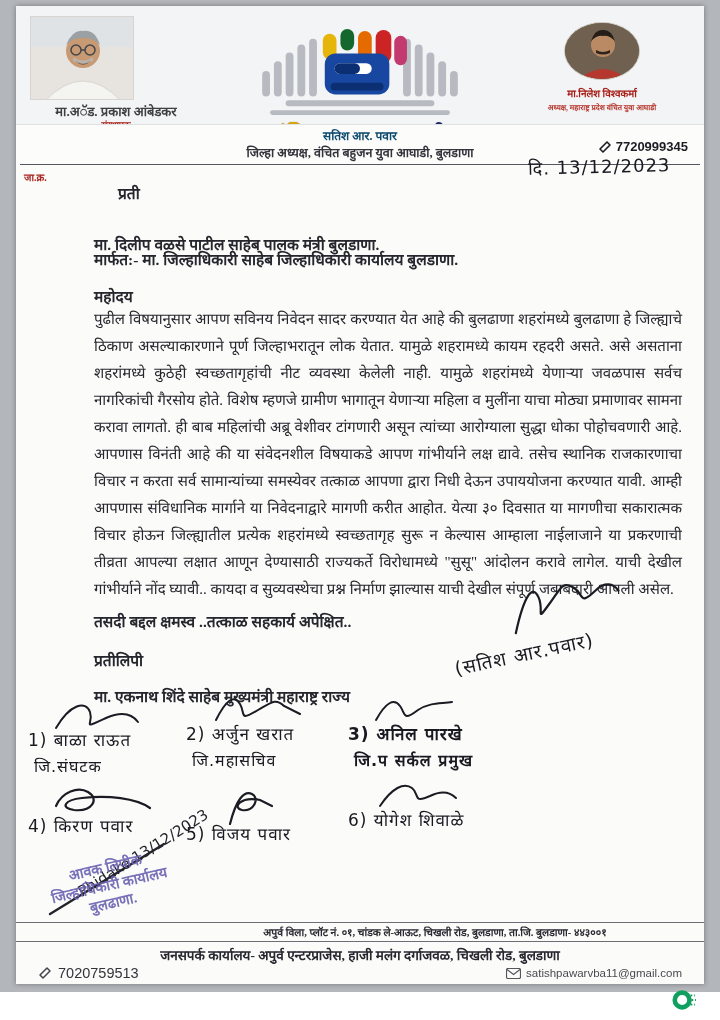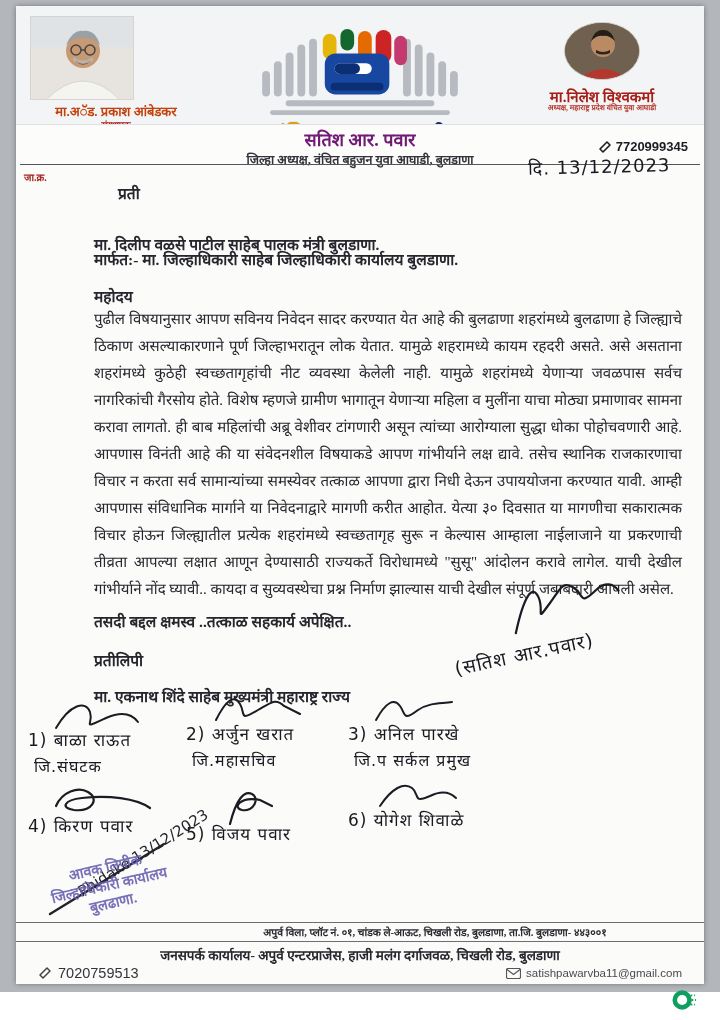--- a/index.html
+++ b/index.html
@@ -10,40 +10,40 @@
   .scan-bg { position:absolute; left:0; top:0; width:720px; height:992px; background:#b3b6ba; }
 
   .page { position:absolute; left:16px; top:6px; width:688px; height:978px;
           background:#fbfbf9; box-shadow:0 0 5px rgba(40,40,45,.45); }
 
   
   .lh-band { position:absolute; left:0; top:0; width:100%; height:118px; background:#f3f4f5; }
   .photo-left { position:absolute; left:14px; top:10px; width:104px; height:84px; overflow:hidden;
                 background:#e9e7e3; border:1px solid #d8d5d0; }
   .pl-name { position:absolute; left:0; top:96px; width:200px; text-align:center;
-             color:#c2410c; font-weight:bold; font-size:13px; }
+             color:#404040; font-weight:bold; font-size:13px; }
   .pl-title { position:absolute; left:0; top:112px; width:200px; text-align:center;
               color:#a71d17; font-size:9px; font-weight:bold; }
 
   .logo-wrap { position:absolute; left:238px; top:20px; width:212px; text-align:center; }
   .party-name { margin-top:2px; font-size:22px; font-weight:bold; letter-spacing:.5px;
                 font-family:"Liberation Serif", serif; }
   .party-name .w1 { color:#d8a511; text-shadow:0 0 1px #9a7206; }
   .party-name .w2 { color:#1e2a66; }
 
   .photo-right { position:absolute; left:548px; top:16px; width:76px; height:58px;
                  border-radius:50%; overflow:hidden; background:#7a6a58; border:1px solid #cfccc6; }
   .pr-name { position:absolute; left:500px; top:80px; width:172px; text-align:center;
-             color:#a71d17; font-weight:bold; font-size:15px; }
+             color:#a71d17; font-weight:bold; font-size:10px; }
   .pr-title { position:absolute; left:496px; top:96px; width:180px; text-align:center;
               color:#b5352c; font-size:7.5px; font-weight:bold; }
 
   .officer-strip { position:absolute; left:0; top:118px; width:100%; height:40px;
                    background:#fcfcfb; border-top:1px solid #e0e1e3; text-align:center; }
-  .officer-name { color:#701a75; font-weight:bold; font-size:18px; padding-top:2px; }
+  .officer-name { color:#0c4a6e; font-weight:bold; font-size:12px; padding-top:2px; }
   .officer-title { color:#33333b; font-size:12.5px; font-weight:bold; }
   .officer-phone { position:absolute; right:16px; top:14px; font-size:13px; font-weight:bold;
                    color:#1c1c24; display:flex; align-items:flex-end; gap:4px;
                    font-family:"Liberation Sans", sans-serif; }
 
   .rule-main { position:absolute; left:4px; top:158px; width:680px; height:0;
                border-top:1.5px solid #55555e; }
 
   .outward-no { position:absolute; left:8px; top:164px; color:#a82420; font-size:10px; font-weight:bold; }
   .hand { color:#191922; font-family:"DejaVu Sans", sans-serif; }
@@ -66,21 +66,21 @@
   .main-sign { position:absolute; left:432px; top:572px; width:250px; transform:rotate(-9deg); }
   .main-sign .scr { margin-left:60px; }
   .main-sign-name { font-size:19px; transform:rotate(-3deg); letter-spacing:1px; }
 
   .sig { position:absolute; width:160px; }
   .sig .scr { margin-left:24px; margin-bottom:-6px; }
   .sig-name { font-size:17px; letter-spacing:1px; white-space:nowrap; }
   .sig-title { font-size:16px; letter-spacing:1px; margin-top:4px; margin-left:6px; white-space:nowrap; }
   .s1 { left:12px;  top:694px; }
   .s2 { left:170px; top:688px; }
-  .s3 { left:332px; top:690px; }
+  .s3 { left:332px; top:690px;font-weight:bold; }
   .s4 { left:12px;  top:778px; }
   .s5 { left:170px; top:782px; }
   .s6 { left:332px; top:774px; }
 
   
   .stamp { position:absolute; left:34px; top:852px; transform:rotate(-13deg);
            color:#6a62b2; font-weight:bold; text-align:center; line-height:18px;
            font-size:14.5px; opacity:.9; }
   .stamp-hand { position:absolute; left:52px; top:838px; transform:rotate(-32deg);
                 font-size:15px; color:#23232c; }

